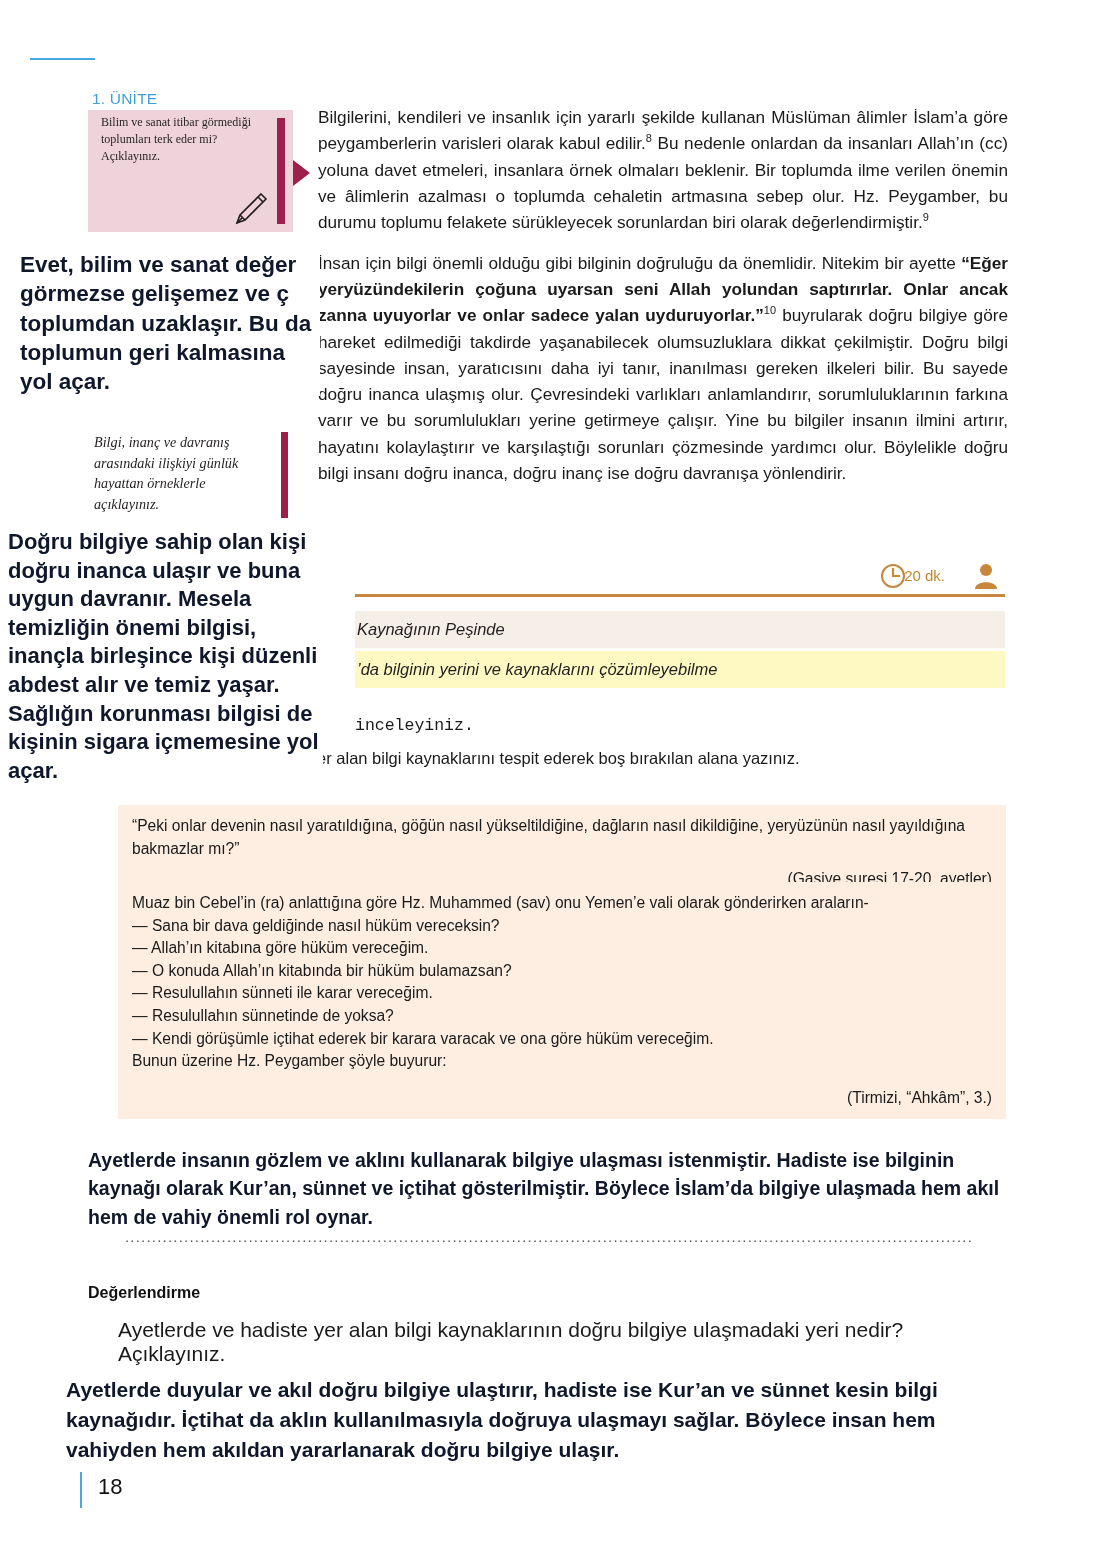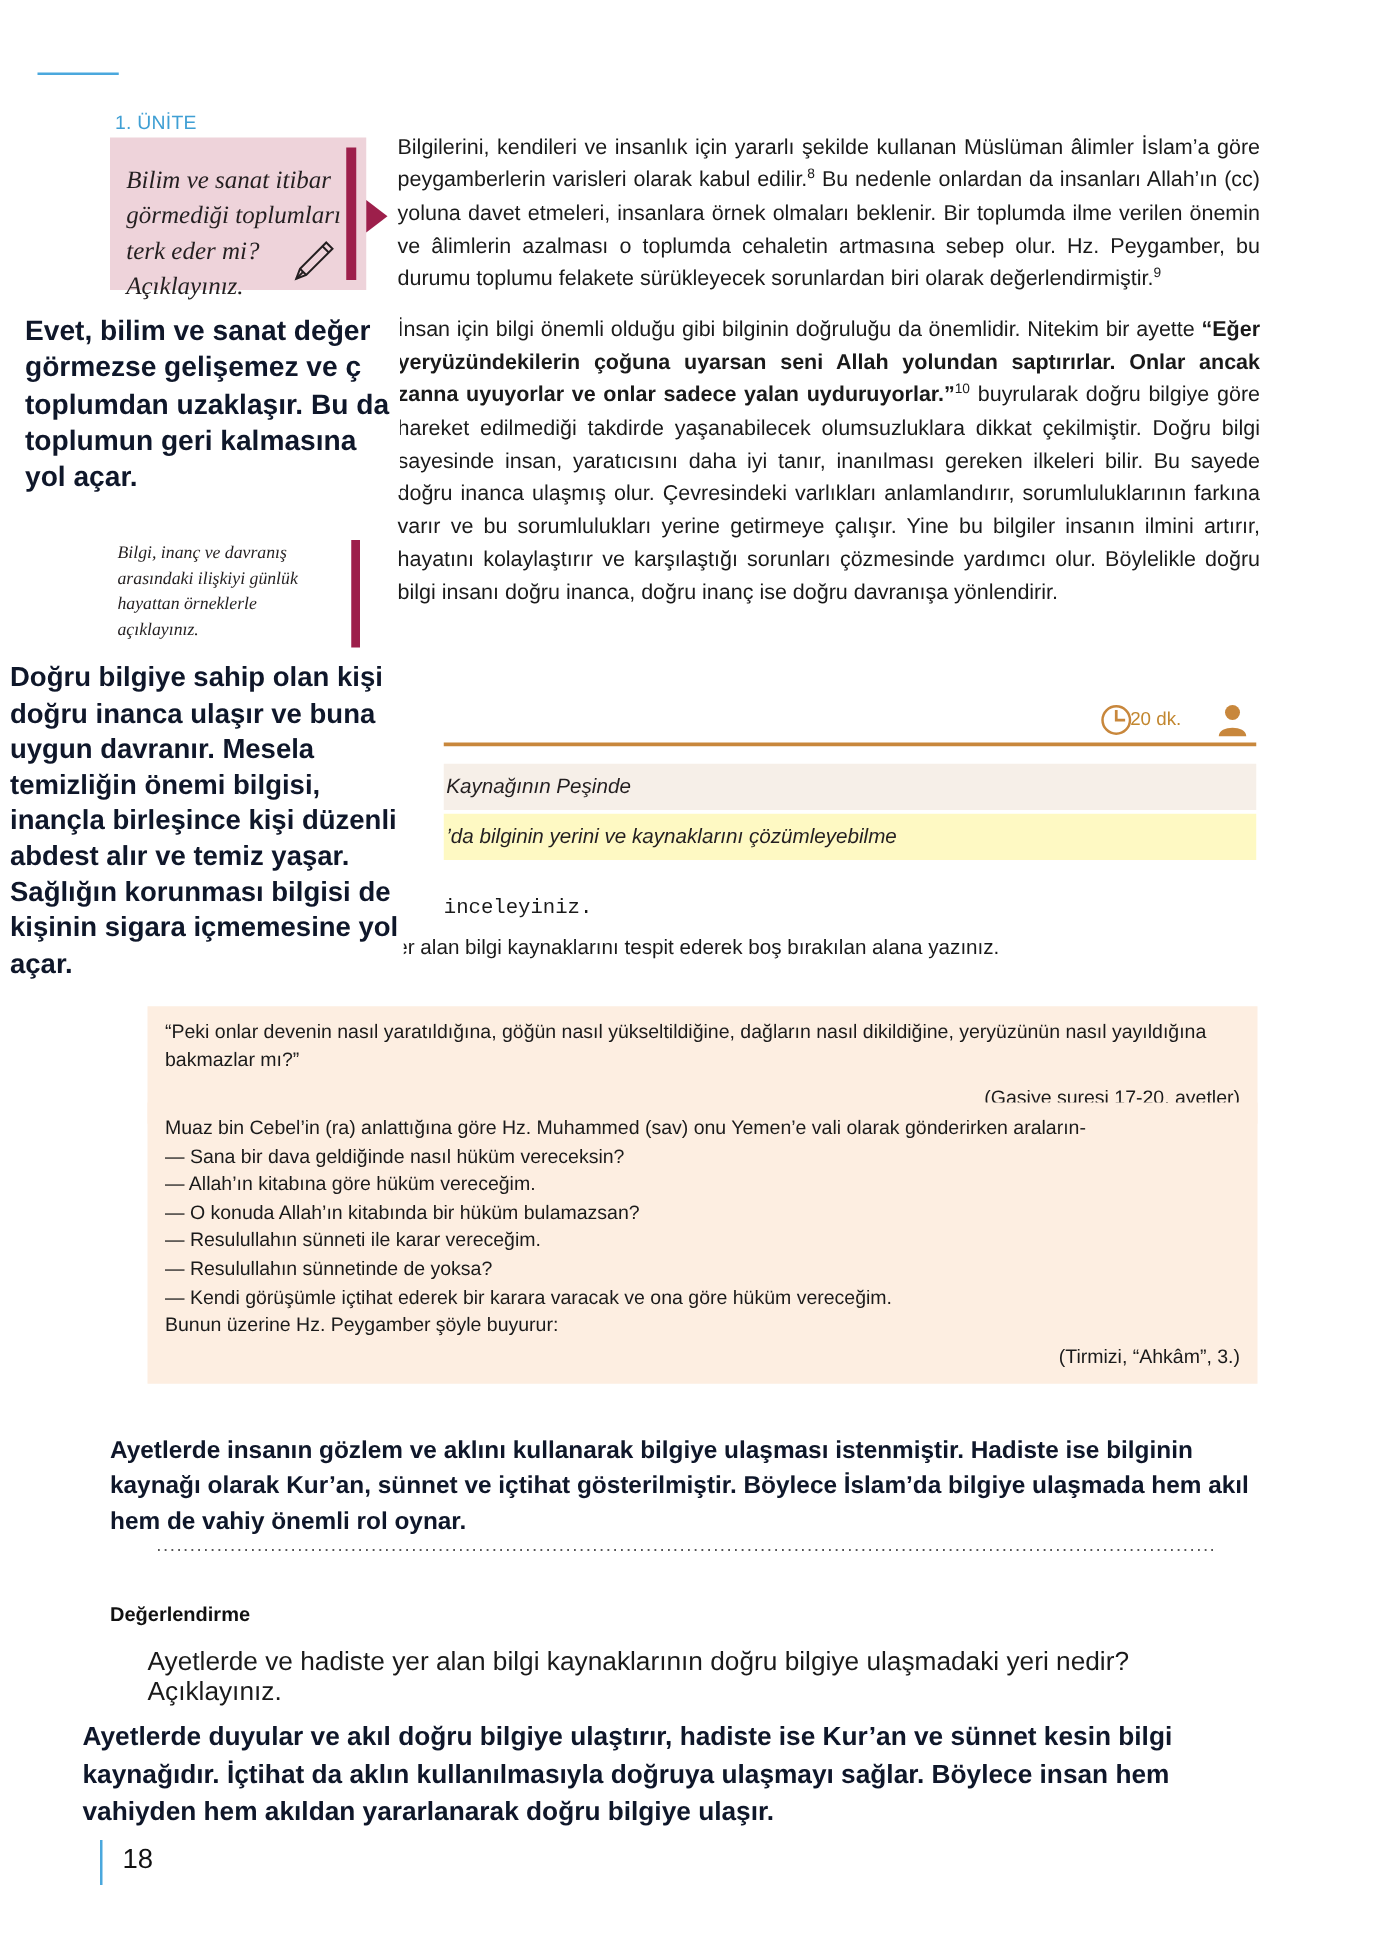--- a/index.html
+++ b/index.html
@@ -27,23 +27,23 @@
   }
 
   
   .left-col { position: absolute; left: 0; top: 0; width: 318px; height: 100%; }
 
   .qbox-pink {
     position: absolute; left: 88px; top: 110px; width: 205px; height: 122px;
     background: #eed3da;
   }
   .qbox-pink .qtext {
-    position: absolute; left: 13px; top: 20px; width: 172px;
+    position: absolute; left: 13px; top: 4px; width: 172px;
     font-family: "Liberation Serif", serif;
-    font-style: italic; font-size: 20px; line-height: 1.42; color: #231f20;
+    font-size: 12px; line-height: 1.42; color: #231f20;
   }
   .qbar {
     position: absolute; right: 8px; top: 8px; width: 8px; bottom: 8px;
     background: #9d1f4b;
   }
   .qarrow {
     position: absolute; left: 293px; top: 160px;
     width: 0; height: 0;
     border-top: 13px solid transparent;
     border-bottom: 13px solid transparent;
@@ -136,21 +136,21 @@
     font-size: 15.6px; line-height: 1.45; color: #1a1a1a;
   }
   .box-ayet {
     left: 118px; top: 805px; width: 888px; padding: 10px 14px 8px 14px;
   }
   .box-ref { text-align: right; margin-top: 8px; }
   .box-hadis {
     left: 118px; top: 882px; width: 888px; padding: 10px 14px 10px 14px;
   }
   .box-hadis .ln { white-space: nowrap; }
-  .box-hadis .ref { text-align: right; margin-top: 2px; }
+  .box-hadis .ref { text-align: right; margin-top: 14px; }
 
   
   .dots {
     position: absolute; left: 125px; top: 1228px; width: 866px;
     font-size: 15px; color: #555; letter-spacing: 1.2px; overflow: hidden;
     white-space: nowrap;
   }
 
   
   .eval-title {

